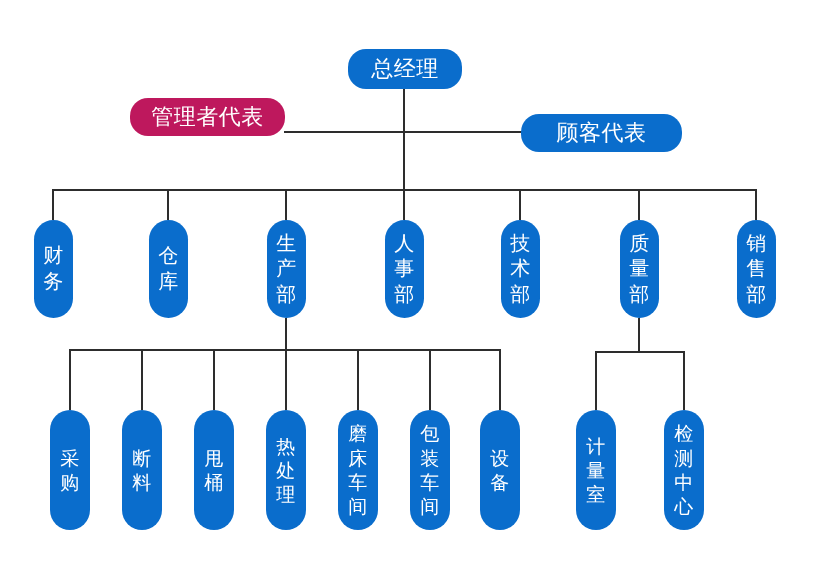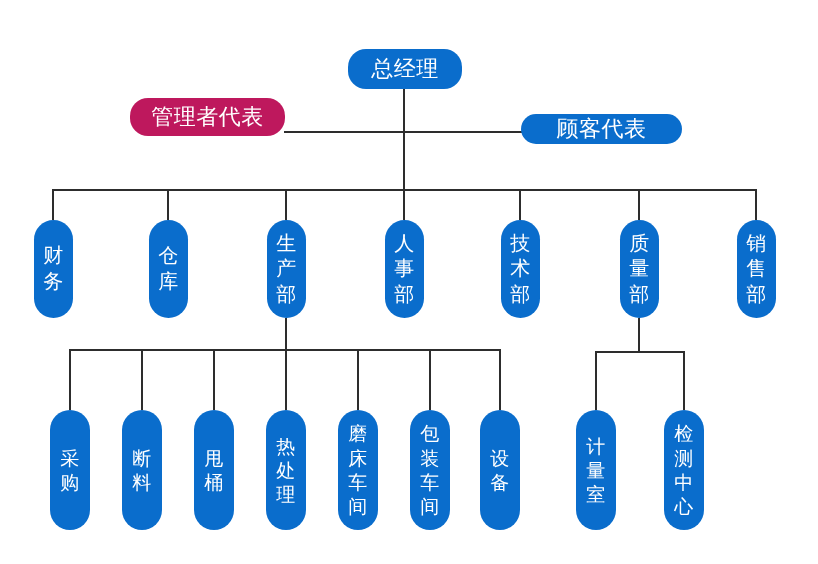--- a/index.html
+++ b/index.html
@@ -90,21 +90,21 @@
       <div class="line line-v" style="background: rgb(45, 45, 45); left: 595px; top: 352px; height: 58px;"></div>
       <div class="line line-v" style="background: rgb(45, 45, 45); left: 683px; top: 352px; height: 58px;"></div>
     </div>
   <div id="node-layer">
       <div class="node horiz lvl1" style="background: rgb(10, 109, 204); color: rgb(255, 255, 255); left: 348px; top: 49px; width: 114px; height: 40px;">
         <span>总经理</span>
       </div>
       <div class="node horiz lvl2" style="background: #be185d; color: rgb(255, 255, 255); left: 130px; top: 98px; width: 155px; height: 38px;">
         <span>管理者代表</span>
       </div>
-      <div class="node horiz lvl2" style="background: rgb(10, 109, 204); color: rgb(255, 255, 255); left: 521px; top: 114px; width: 161px; height: 30px;">
+      <div class="node horiz lvl2" style="background: rgb(10, 109, 204); color: rgb(255, 255, 255); left: 521px; top: 114px; width: 161px; height: 38px;">
         <span>顾客代表</span>
       </div>
       <div class="node vert lvl3" style="background: rgb(10, 109, 204); color: rgb(255, 255, 255); left: 34px; top: 220px; width: 39px; height: 98px;">
         <span class="ch">财</span>
         <span class="ch">务</span>
       </div>
       <div class="node vert lvl3" style="background: rgb(10, 109, 204); color: rgb(255, 255, 255); left: 149px; top: 220px; width: 39px; height: 98px;">
         <span class="ch">仓</span>
         <span class="ch">库</span>
       </div>

